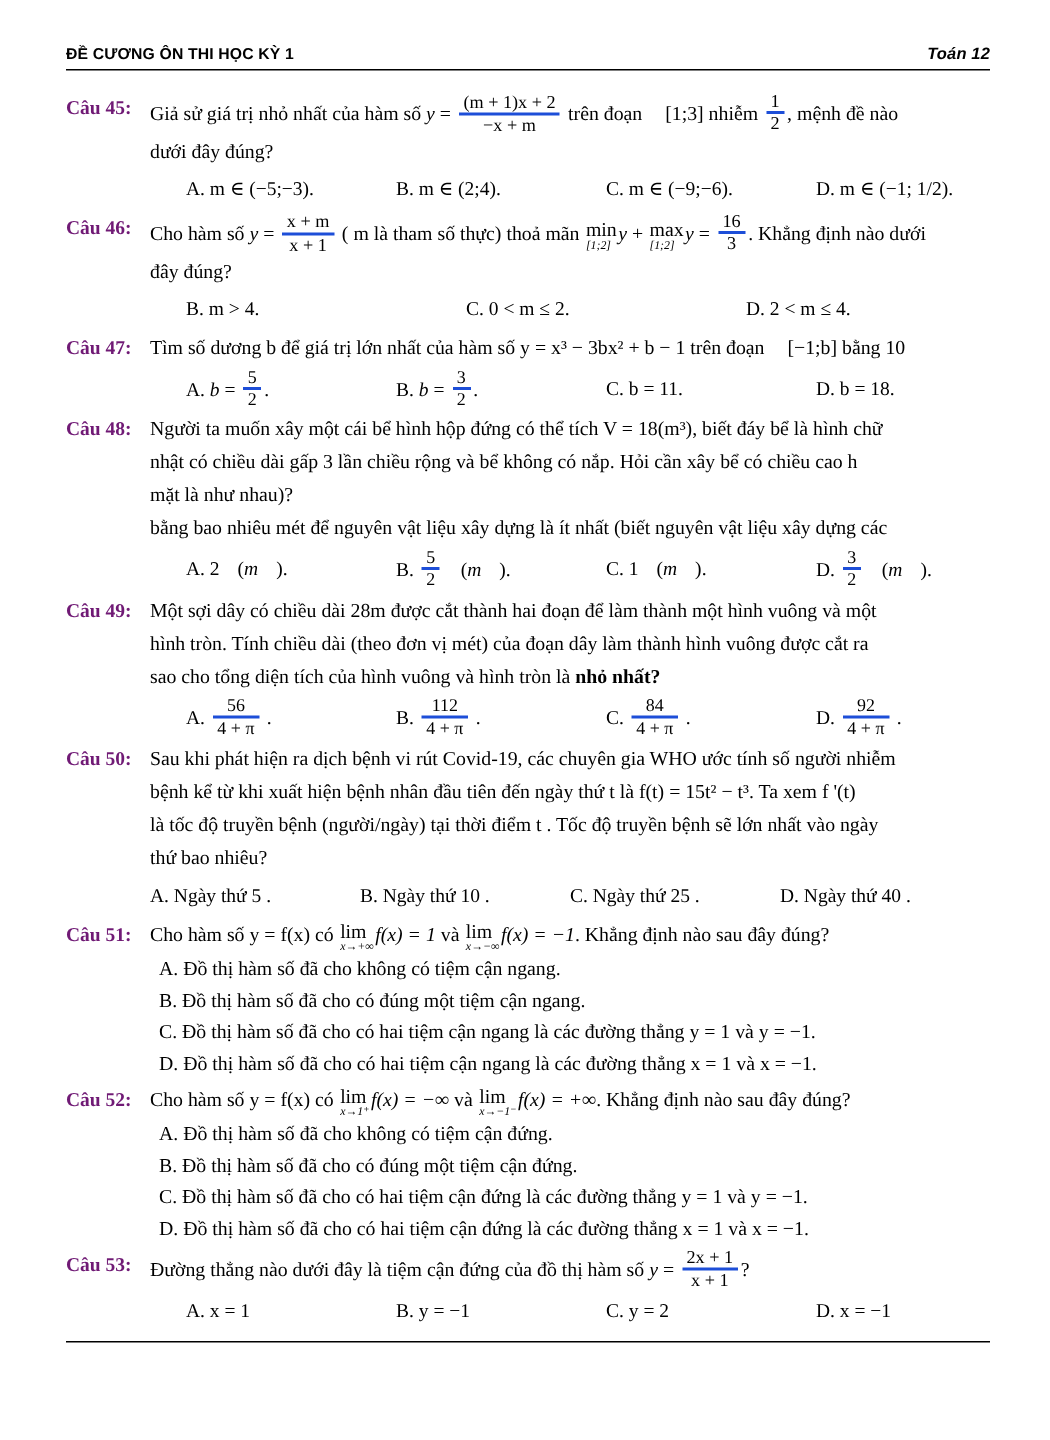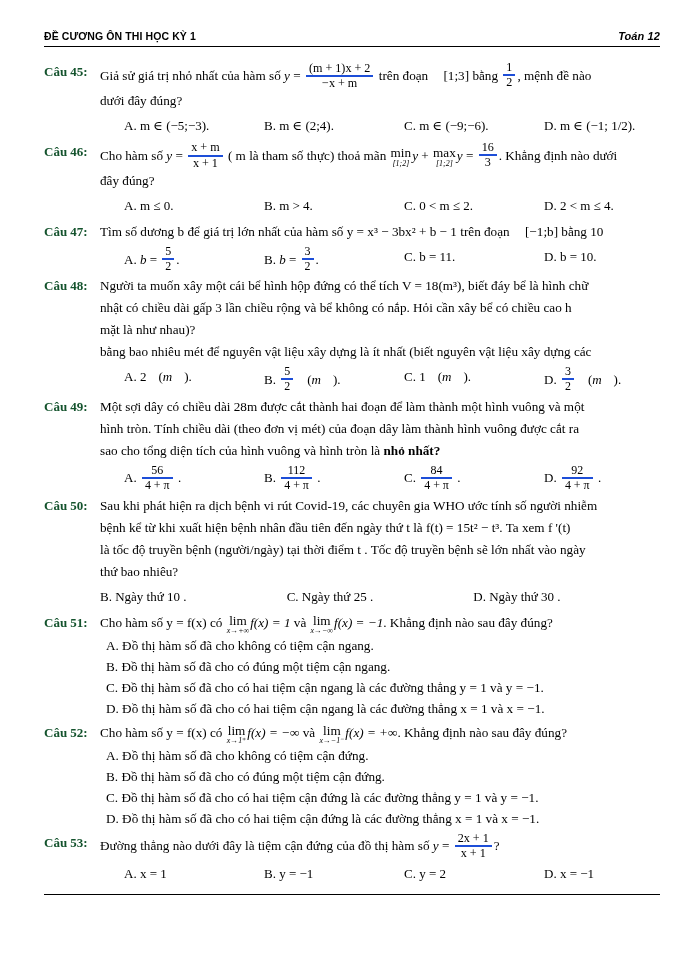--- a/index.html
+++ b/index.html
@@ -48,21 +48,21 @@
     margin-top: 8px;
   }
 
   
   .q {
     display: flex;
     align-items: flex-start;
     margin-bottom: 3px;
   }
   .q-label {
-    color: #14532d;
+    color: #701a75;
     font-weight: bold;
     font-size: 13px;
     flex: 0 0 56px;
     white-space: nowrap;
     line-height: 22px;
   }
   .q-body {
     flex: 1 1 auto;
     font-size: 13.2px;
     line-height: 22px;
@@ -75,21 +75,21 @@
     display: flex;
     width: 100%;
     margin-top: 2px;
     line-height: 24px;
   }
   .opts .opt {
     flex: 1 1 25%;
     font-size: 13px;
     white-space: nowrap;
   }
-  .opts.indent { padding-left: 24px; }
+  .opts.indent { padding-left: 24px; align-items: center; }
   .opts-stack .opt-line {
     font-size: 13.2px;
     line-height: 21px;
     white-space: nowrap;
   }
   .opts-stack { padding-left: 6px; }
 
   
   .mi { font-style: italic; font-family: "Liberation Serif", serif; }
   .mn { font-style: normal; }
@@ -103,21 +103,21 @@
   }
   .frac > .num { display: block; padding: 0 3px; }
   .frac > .den {
     display: block;
     padding: 0 3px;
     border-top: 2px solid #1d4ed8;
   }
   .frac.tight { vertical-align: -0.5em; }
   .lim {
     display: inline-block;
-    text-align: center;
+    text-align: left;
     vertical-align: -0.45em;
     line-height: 1.02;
     margin: 0 1px;
   }
   .lim > .op { display: block; font-style: normal; }
   .lim > .sub { display: block; font-size: .6em; font-style: italic; }
   .bk { font-style: normal; padding-left: 12px; }
   b.strong { font-weight: bold; }
 </style>
 </head>
@@ -136,21 +136,21 @@
     <div class="q-body">
       <p>
         <span>Giả sử giá trị nhỏ nhất của hàm số</span>
         <span class="mi">y</span> <span class="mn">=</span>
         <span class="frac">
           <span class="num">(m + 1)x + 2</span>
           <span class="den">−x + m</span>
         </span>
         <span>trên đoạn</span>
         <span class="bk">[1;3]</span>
-        <span>bằng</span>
+        <span>nhiễm</span>
         <span class="frac tight">
           <span class="num">1</span>
           <span class="den">2</span>
         </span><span>, mệnh đề nào</span>
       </p>
       <p>dưới đây đúng?</p>
       <div class="opts indent">
         <span class="opt"><span>A.</span> <span>m ∈ (−5;−3).</span></span>
         <span class="opt"><span>B.</span> <span>m ∈ (2;4).</span></span>
         <span class="opt"><span>C.</span> <span>m ∈ (−9;−6).</span></span>
@@ -178,21 +178,20 @@
           <span class="op">max</span>
           <span class="sub">[1;2]</span>
         </span><span class="mi">y</span> <span class="mn">=</span>
         <span class="frac tight">
           <span class="num">16</span>
           <span class="den">3</span>
         </span><span>. Khẳng định nào dưới</span>
       </p>
       <p>đây đúng?</p>
       <div class="opts indent">
-        <span class="opt"><span>A.</span> <span>m ≤ 0.</span></span>
         <span class="opt"><span>B.</span> <span>m &gt; 4.</span></span>
         <span class="opt"><span>C.</span> <span>0 &lt; m ≤ 2.</span></span>
         <span class="opt"><span>D.</span> <span>2 &lt; m ≤ 4.</span></span>
       </div>
     </div>
   </div>
 
   <div class="q">
     <div class="q-label">Câu 47:</div>
     <div class="q-body">
@@ -202,21 +201,21 @@
         <span>trên đoạn</span>
         <span class="bk">[−1;b]</span>
         <span>bằng 10</span>
       </p>
       <div class="opts indent">
         <span class="opt"><span>A.</span> <span class="mi">b</span> =
           <span class="frac tight"><span class="num">5</span><span class="den">2</span></span>.</span>
         <span class="opt"><span>B.</span> <span class="mi">b</span> =
           <span class="frac tight"><span class="num">3</span><span class="den">2</span></span>.</span>
         <span class="opt"><span>C.</span> <span>b = 11.</span></span>
-        <span class="opt"><span>D.</span> <span>b = 10.</span></span>
+        <span class="opt"><span>D.</span> <span>b = 18.</span></span>
       </div>
     </div>
   </div>
 
   <div class="q">
     <div class="q-label">Câu 48:</div>
     <div class="q-body">
       <p>
         <span>Người ta muốn xây một cái bể hình hộp đứng có thể tích</span>
         <span>V = 18(m³)</span><span>, biết đáy bể là hình chữ</span>
@@ -261,23 +260,24 @@
     <div class="q-label">Câu 50:</div>
     <div class="q-body">
       <p>Sau khi phát hiện ra dịch bệnh vi rút Covid-19, các chuyên gia WHO ước tính số người nhiễm</p>
       <p>
         <span>bệnh kể từ khi xuất hiện bệnh nhân đầu tiên đến ngày thứ t là</span>
         <span>f(t) = 15t² − t³</span><span>. Ta xem f '(t)</span>
       </p>
       <p>là tốc độ truyền bệnh (người/ngày) tại thời điểm t . Tốc độ truyền bệnh sẽ lớn nhất vào ngày</p>
       <p>thứ bao nhiêu?</p>
       <div class="opts">
+        <span class="opt"><span>A.</span> <span>Ngày thứ 5 .</span></span>
         <span class="opt"><span>B.</span> <span>Ngày thứ 10 .</span></span>
         <span class="opt"><span>C.</span> <span>Ngày thứ 25 .</span></span>
-        <span class="opt"><span>D.</span> <span>Ngày thứ 30 .</span></span>
+        <span class="opt"><span>D.</span> <span>Ngày thứ 40 .</span></span>
       </div>
     </div>
   </div>
 
   <div class="q">
     <div class="q-label">Câu 51:</div>
     <div class="q-body">
       <p>
         <span>Cho hàm số y = f(x) có</span>
         <span class="lim">

